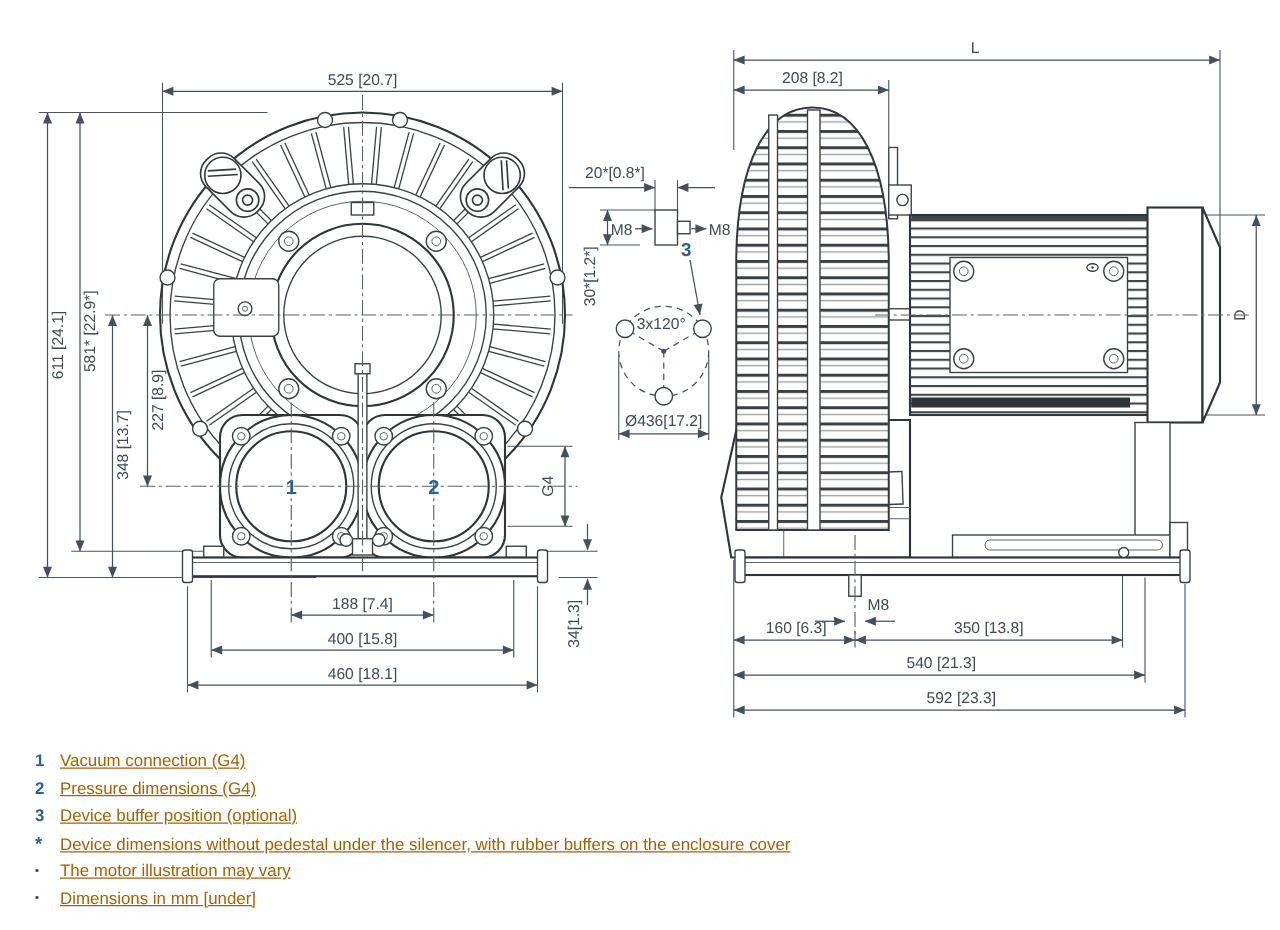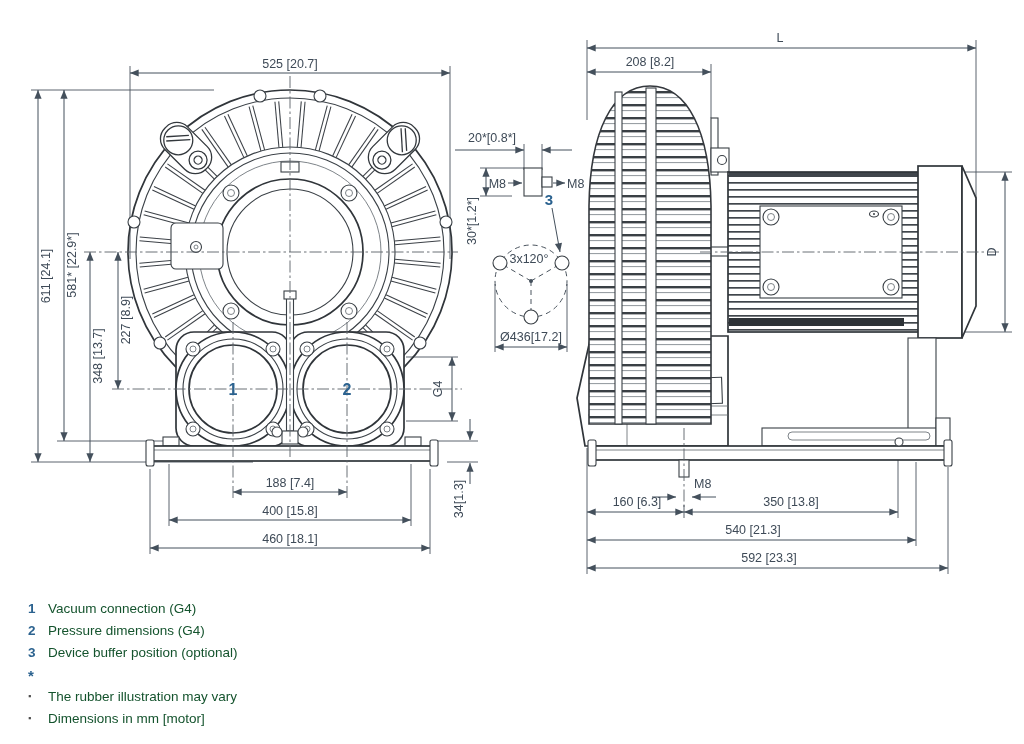--- a/index.html
+++ b/index.html
@@ -16,21 +16,21 @@
   .dsh{stroke:#4a545e;stroke-width:1;fill:none;stroke-dasharray:5 4;}
   text.dt{font:12.5px "Liberation Sans",sans-serif;fill:#3e4a57;text-anchor:middle;}
   text.bn{font:bold 16px "Liberation Sans",sans-serif;fill:#2b628f;text-anchor:middle;}
   text.bn3{font:bold 15px "Liberation Sans",sans-serif;fill:#2b628f;text-anchor:middle;}
   
   .legend{position:absolute;left:28px;top:601px;width:960px;}
   .lrow{display:flex;align-items:baseline;height:22px;font-size:13.5px;color:#4b4b4b;}
   .lmark{width:20px;flex:0 0 20px;font-weight:bold;color:#2b628f;}
   .lmark.star{font-size:15px;}
   .lmark.bullet{color:#4b4b4b;font-size:9px;font-weight:normal;position:relative;top:-2px;}
-  .ltext{color:#14532d;}
+  .ltext{color:#a16207;text-decoration:underline;}
 </style>
 </head>
 <body>
 
 <svg width="1024" height="596" viewBox="0 0 1024 596">
   <defs>
     <marker id="ar" viewBox="0 0 10 10" refX="9.3" refY="5" markerWidth="10" markerHeight="10" orient="auto-start-reverse">
       <path d="M0.6,1.4 L9.4,5 L0.6,8.6 Z" fill="#44505c"></path>
     </marker>
     <g id="fin" stroke="#3c4147" stroke-width="1.05">
@@ -367,22 +367,23 @@
   <div class="lrow">
     <span class="lmark">2</span>
     <span class="ltext">Pressure dimensions (G4)</span>
   </div>
   <div class="lrow">
     <span class="lmark">3</span>
     <span class="ltext">Device buffer position (optional)</span>
   </div>
   <div class="lrow">
     <span class="lmark star">*</span>
+    <span class="ltext">Device dimensions without pedestal under the silencer, with rubber buffers on the enclosure cover</span>
   </div>
   <div class="lrow">
     <span class="lmark bullet">▪</span>
-    <span class="ltext">The rubber illustration may vary</span>
+    <span class="ltext">The motor illustration may vary</span>
   </div>
   <div class="lrow">
     <span class="lmark bullet">▪</span>
-    <span class="ltext">Dimensions in mm [motor]</span>
+    <span class="ltext">Dimensions in mm [under]</span>
   </div>
 </div>
 
 </body></html>

